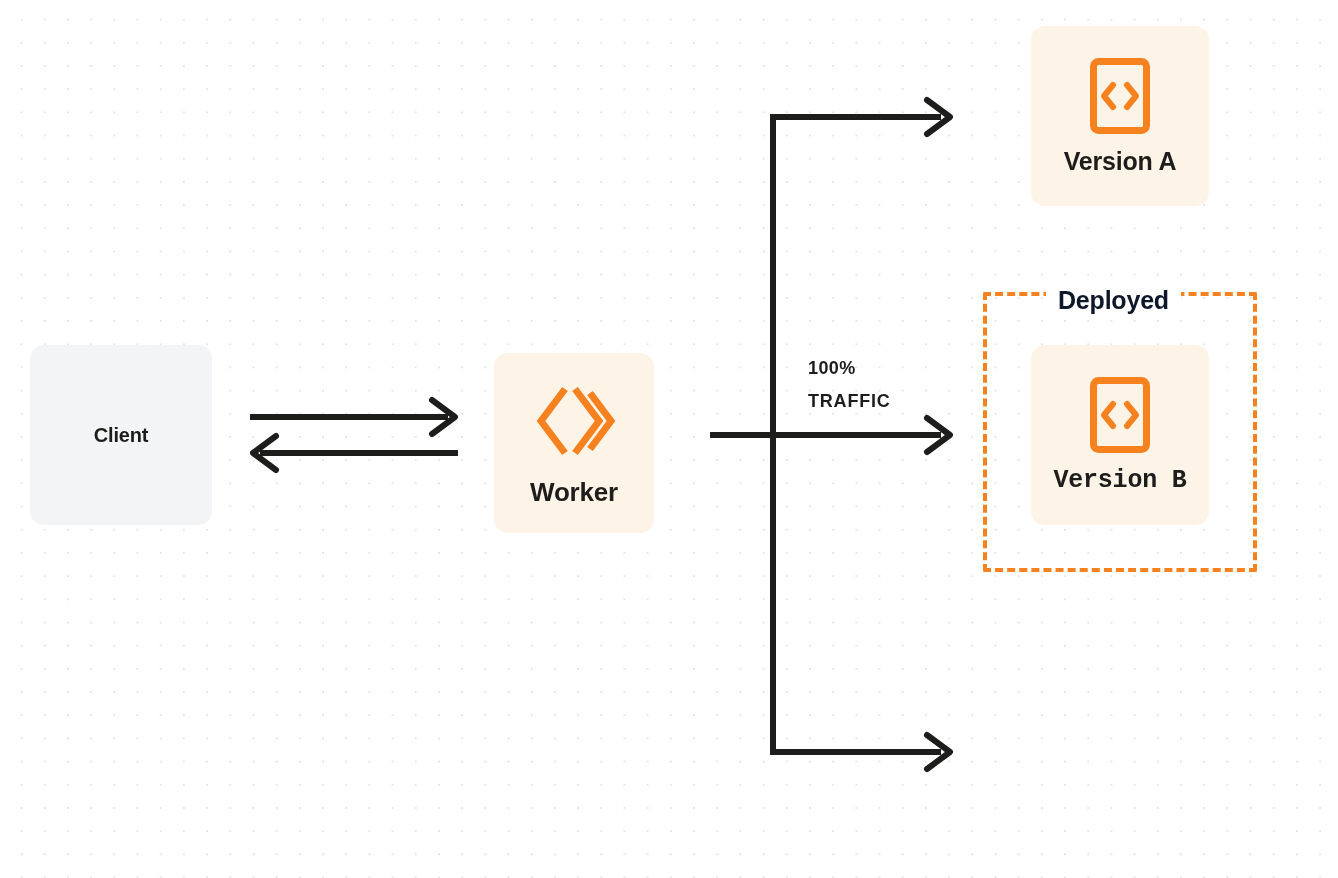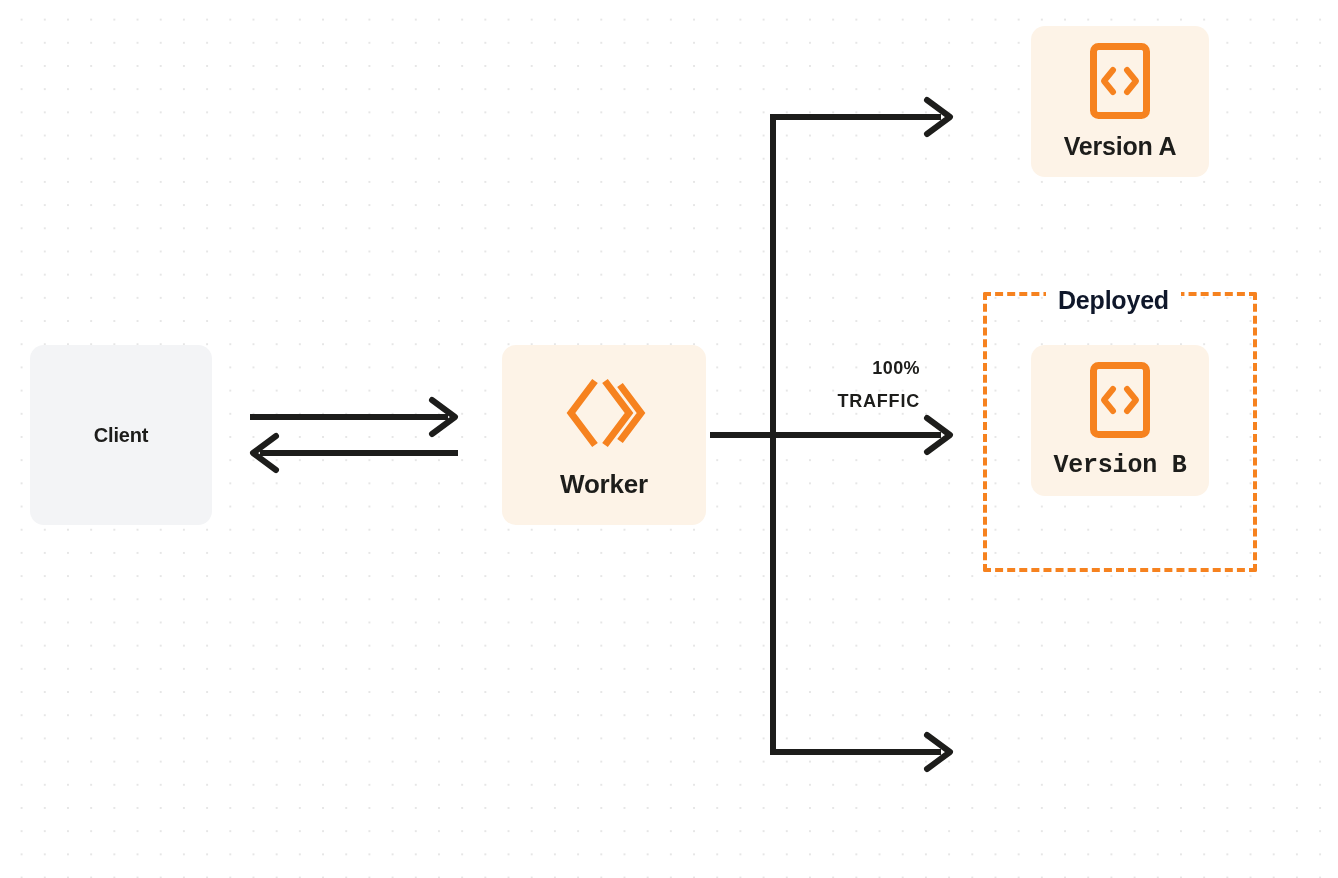--- a/index.html
+++ b/index.html
@@ -44,35 +44,34 @@
     top: 345px;
     width: 182px;
     height: 180px;
     background: #f3f4f6;
   }
   #client-node .node-label { font-size: 20px; }
 
   
   #worker-node {
     left: 494px;
-    top: 345px;
-    width: 204px;
+    top: 353px;
+    width: 160px;
     height: 180px;
     background: #fdf3e7;
-    margin-left: 8px;
   }
   #worker-node .node-label {
     font-size: 26px;
     margin-top: 14px;
   }
 
   
   .version-node {
     width: 178px;
-    height: 151px;
+    height: 180px;
     background: #fdf3e7;
     left: 1031px;
     align-items: center;
   }
   #version-a-node { top: 26px; }
   #version-b-node { top: 345px; font-family: Liberation Mono, monospace; }
   #version-c-node { top: 663px; }
   .version-node .node-label {
     font-size: 25px;
     margin-top: 12px;
@@ -99,24 +98,24 @@
     font-size: 25px;
     font-weight: bold;
     line-height: 28px;
     letter-spacing: -0.2px;
     white-space: nowrap;
   }
 
   
   #traffic-label {
     position: absolute;
-    left: 790px;
+    left: 808px;
     top: 352px;
     width: 130px;
-    text-align: right;
+    text-align: left;
     color: #1d1d1b;
     font-size: 18px;
     font-weight: bold;
     letter-spacing: 0.4px;
     line-height: 33px;
   }
   #traffic-label .traffic-sub { letter-spacing: 0.8px; }
 
   
   #connectors {

